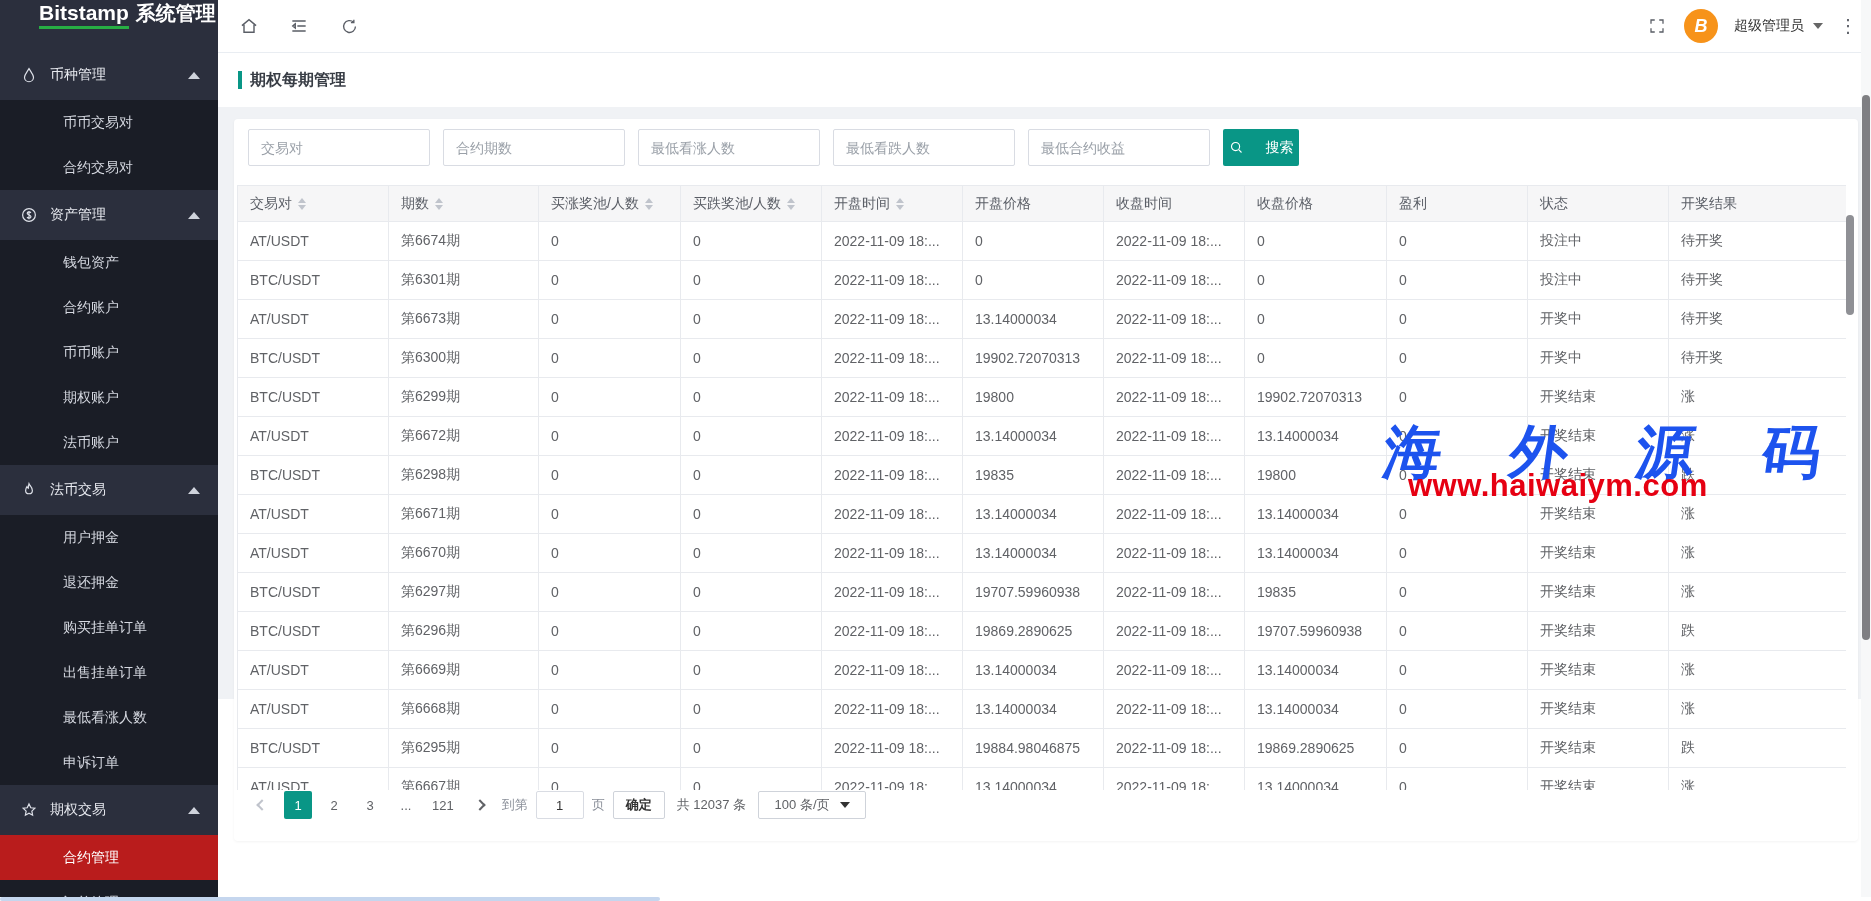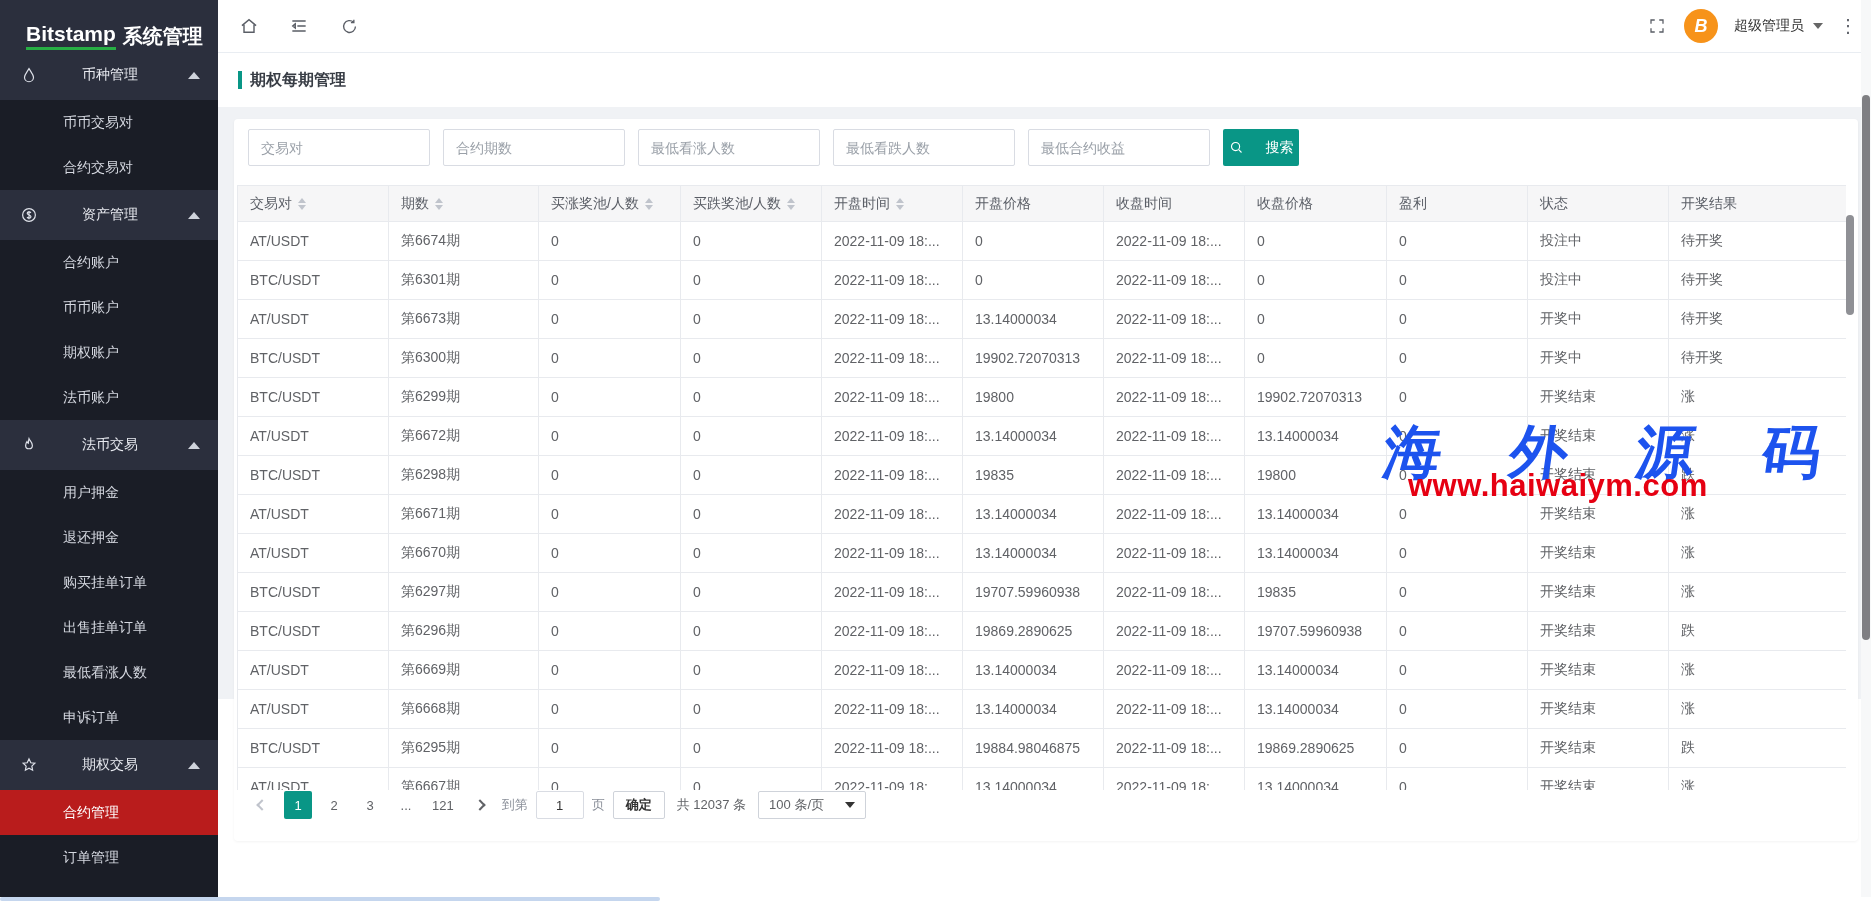--- a/index.html
+++ b/index.html
@@ -3,28 +3,28 @@
 <meta charset="utf-8">
 <style>
   * { box-sizing: border-box; margin: 0; padding: 0; }
   html,body { width:1871px; height:901px; overflow:hidden; background:#fff;
     font-family:"Liberation Sans","DejaVu Sans",sans-serif; }
   .app { position:relative; width:1871px; height:901px; }
 
   
   .sidebar { position:absolute; left:0; top:0; width:218px; height:897px;
     background:#1a1d26; overflow:hidden; z-index:3; }
-  .logo { height:50px; background:#2b2f3d; display:flex; align-items:flex-end; padding-left:26px; }
+  .logo { height:50px; background:#2b2f3d; display:flex; align-items:flex-start; padding-left:39px; }
   .brand { color:#fff; font-size:21px; font-weight:bold; border-bottom:3px solid #27ae44; line-height:1.25; }
   .brand-suffix { color:#fff; font-size:20px; font-weight:bold; margin-left:7px; }
   .sec-header { height:50px; background:#2b2f3d; display:flex; align-items:center;
     padding:0 18px 0 20px; color:#e8eaf0; font-size:14px; cursor:pointer; }
   .sec-icon { width:18px; height:18px; margin-right:12px; display:inline-flex; }
   .sec-icon svg { width:18px; height:18px; stroke:#dfe2ea; fill:none; stroke-width:1.6; }
-  .sec-label { flex:1;margin-left:32px; }
+  .sec-label { flex:1; }
   .caret-up { width:0; height:0; border-left:6px solid transparent; border-right:6px solid transparent;
     border-bottom:7px solid #cfd3dc; }
   .sub-item { height:45px; line-height:45px; padding-left:63px; color:#d5d8e0; font-size:14px;
     background:#1a1d26; cursor:pointer; white-space:nowrap; }
   .sub-item.active { background:#b91c1c; color:#fff; }
 
   
   .main { position:absolute; left:218px; top:0; width:1653px; height:901px; }
   .topbar { height:53px; background:#fff; border-bottom:1px solid #e9edf2;
     display:flex; align-items:center; padding:0 14px 0 20px; }
@@ -80,21 +80,21 @@
   .pg-btn { min-width:28px; height:28px; display:inline-flex; align-items:center; justify-content:center;
     border-radius:2px; cursor:pointer; padding:0 4px; }
   .pg-btn.active { background:#099686; color:#fff; }
   .pg-goto-label,.pg-page-label { color:#8b909a; }
   .pg-input { width:48px; height:28px; border:1px solid #d9dce3; border-radius:2px; text-align:center;
     font-size:13px; color:#333; outline:none; }
   .pg-confirm { height:28px; padding:0 12px; background:#fff; border:1px solid #cfd3da; border-radius:2px;
     font-size:13px; font-weight:bold; color:#333; cursor:pointer; }
   .pg-total { margin:0 4px; }
   .pg-size { height:28px; min-width:108px; border:1px solid #cfd3da; border-radius:2px; display:inline-flex;
-    align-items:center; justify-content:space-between; padding:0 10px; cursor:pointer; gap:10px; }
+    align-items:center; justify-content:center; padding:0 10px; cursor:pointer; gap:10px; }
   .pg-size .caret-down { border-top-color:#333; }
 
   
   .watermark { position:absolute; pointer-events:none; z-index:5; }
   .wm1 { left:1384px; top:414px; font-family:"DejaVu Serif","Liberation Serif",serif;
     font-size:58px; font-weight:bold; letter-spacing:24px; transform:skewX(-8deg); }
   .wm2 { left:1408px; top:468px; font-size:31px; font-weight:bold; letter-spacing:0.5px; }
 
   
   .v-scrollbar { position:absolute; right:0; top:0; width:10px; height:901px; background:#f7f8f9; z-index:10; }
@@ -127,20 +127,21 @@
         <div class="sec-header">
           <span class="sec-icon">
             <svg viewBox="0 0 24 24">
               <circle cx="12" cy="12" r="8.5"></circle>
               <path d="M14.5 9.2 c-.6-1-1.4-1.4-2.5-1.4 c-1.4 0-2.4.8-2.4 2 c0 2.8 5 1.6 5 4.4 c0 1.2-1 2-2.6 2 c-1.2 0-2-.4-2.6-1.4 M12 6.5 V17.5"></path>
             </svg>
           </span>
           <span class="sec-label">资产管理</span>
           <i class="caret-up"></i>
         </div>
+        <div class="sub-item">钱包资产</div>
         <div class="sub-item">合约账户</div>
         <div class="sub-item">币币账户</div>
         <div class="sub-item">期权账户</div>
         <div class="sub-item">法币账户</div>
         <div class="sec-header">
           <span class="sec-icon">
             <svg viewBox="0 0 24 24">
               <path d="M12 3.5 c1 2.5 4.5 4.5 4.5 9 a4.5 4.5 0 0 1 -9 0 c0-2 .8-3.5 1.8-5 c.4 1 .9 1.6 1.7 2.2 C11.4 7.5 11.5 5.5 12 3.5 Z"></path>
             </svg>
           </span>

